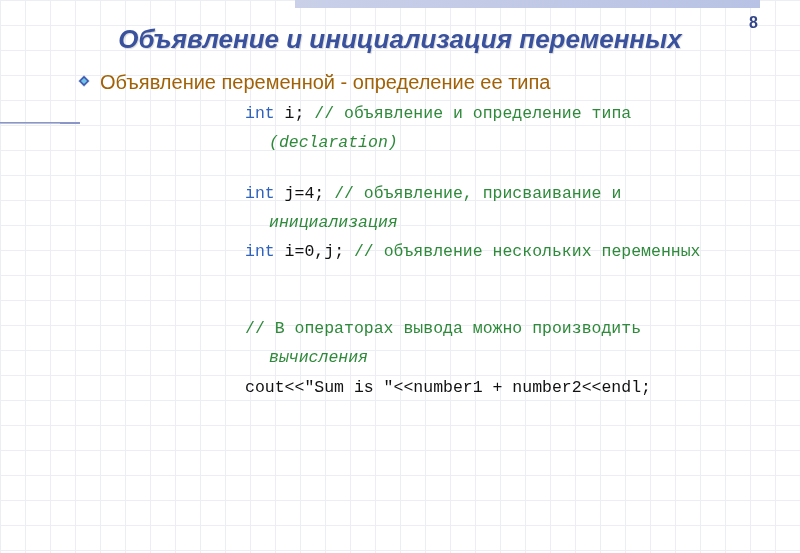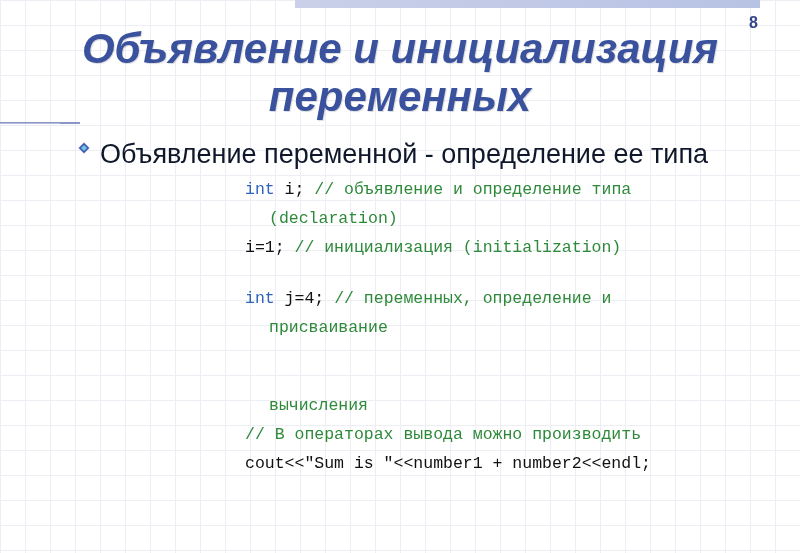--- a/index.html
+++ b/index.html
@@ -40,21 +40,21 @@
     z-index: 2;
   }
   .content {
     position: relative;
     z-index: 2;
     padding: 25px 30px 0 30px;
   }
   .title {
     text-align: center;
     color: #3a529e;
-    font-size: 42px;
+    font-size: 26px;
     font-weight: bold;
     font-style: italic;
     line-height: 1.15;
     margin-bottom: 14px;
     text-shadow: 1px 1px 1px rgba(0,0,0,0.15);
   }
   .hr-line {
     position: absolute;
     left: 0;
     top: 122px;
@@ -82,38 +82,38 @@
     margin-bottom: 4px;
   }
   .bullet-icon {
     flex-shrink: 0;
     width: 12px;
     height: 12px;
     margin-top: 6px;
     margin-right: 10px;
   }
   .bullet-text {
-    color: #0f172a;
-    font-size: 27px;
+    color: #a16207;
+    font-size: 20px;
     line-height: 1.35;
   }
   .code-block {
     margin-left: 215px;
     margin-top: 6px;
     font-family: "Courier New", monospace;
     font-size: 16.5px;
     line-height: 1.4;
   }
   .code-line { margin-bottom: 6px; }
   .gap { height: 22px; }
   .biggap { height: 48px; }
   .kw { color: #2f63bd; margin-top: 15px; }
   .plain { color: #111; }
   .comment { color: #2e8a3a; margin-top: 16px; }
-  .indent { padding-left: 24px; }
+  .indent { padding-left: 24px; font-style: italic; }
 </style>
 </head>
 <body>
 
 <div class="grid-bg"></div>
 <div class="top-bar"></div>
 <div class="page-number">8</div>
 <div class="hr-line"></div>
 
 <div class="content">
@@ -132,41 +132,41 @@
 
   <div class="code-block">
 
     <div class="code-line">
       <span class="kw">int</span><span class="plain"> i; </span><span class="comment">// объявление и определение типа</span>
     </div>
     <div class="code-line indent">
       <span class="comment">(declaration)</span>
     </div>
 
-    <div class="code-line">
-      <span class="plain">i=1;   </span><span class="comment">// инициализация (initialization)</span>
-    </div>
 
     <div class="gap"></div>
 
     <div class="code-line">
-      <span class="kw">int</span><span class="plain"> j=4; </span><span class="comment">// переменных, определение и</span>
+      <span class="kw">int</span><span class="plain"> j=4; </span><span class="comment">// объявление, присваивание и</span>
     </div>
     <div class="code-line indent">
-      <span class="comment">присваивание</span>
+      <span class="comment">инициализация</span>
     </div>
 
+    <div class="code-line">
+      <span class="kw">int</span><span class="plain"> i=0,j; </span><span class="comment">// объявление нескольких переменных</span>
+    </div>
 
     <div class="biggap"></div>
 
+    <div class="code-line">
+      <span class="comment">// В операторах вывода можно производить</span>
+    </div>
     <div class="code-line indent">
       <span class="comment">вычисления</span>
-    </div>
-    <div class="code-line">
-      <span class="comment">// В операторах вывода можно производить</span>
     </div>
 
     <div class="code-line">
       <span class="plain">cout&lt;&lt;"Sum is "&lt;&lt;number1 + number2&lt;&lt;endl;</span>
     </div>
 
   </div>
 
 </div>
 

